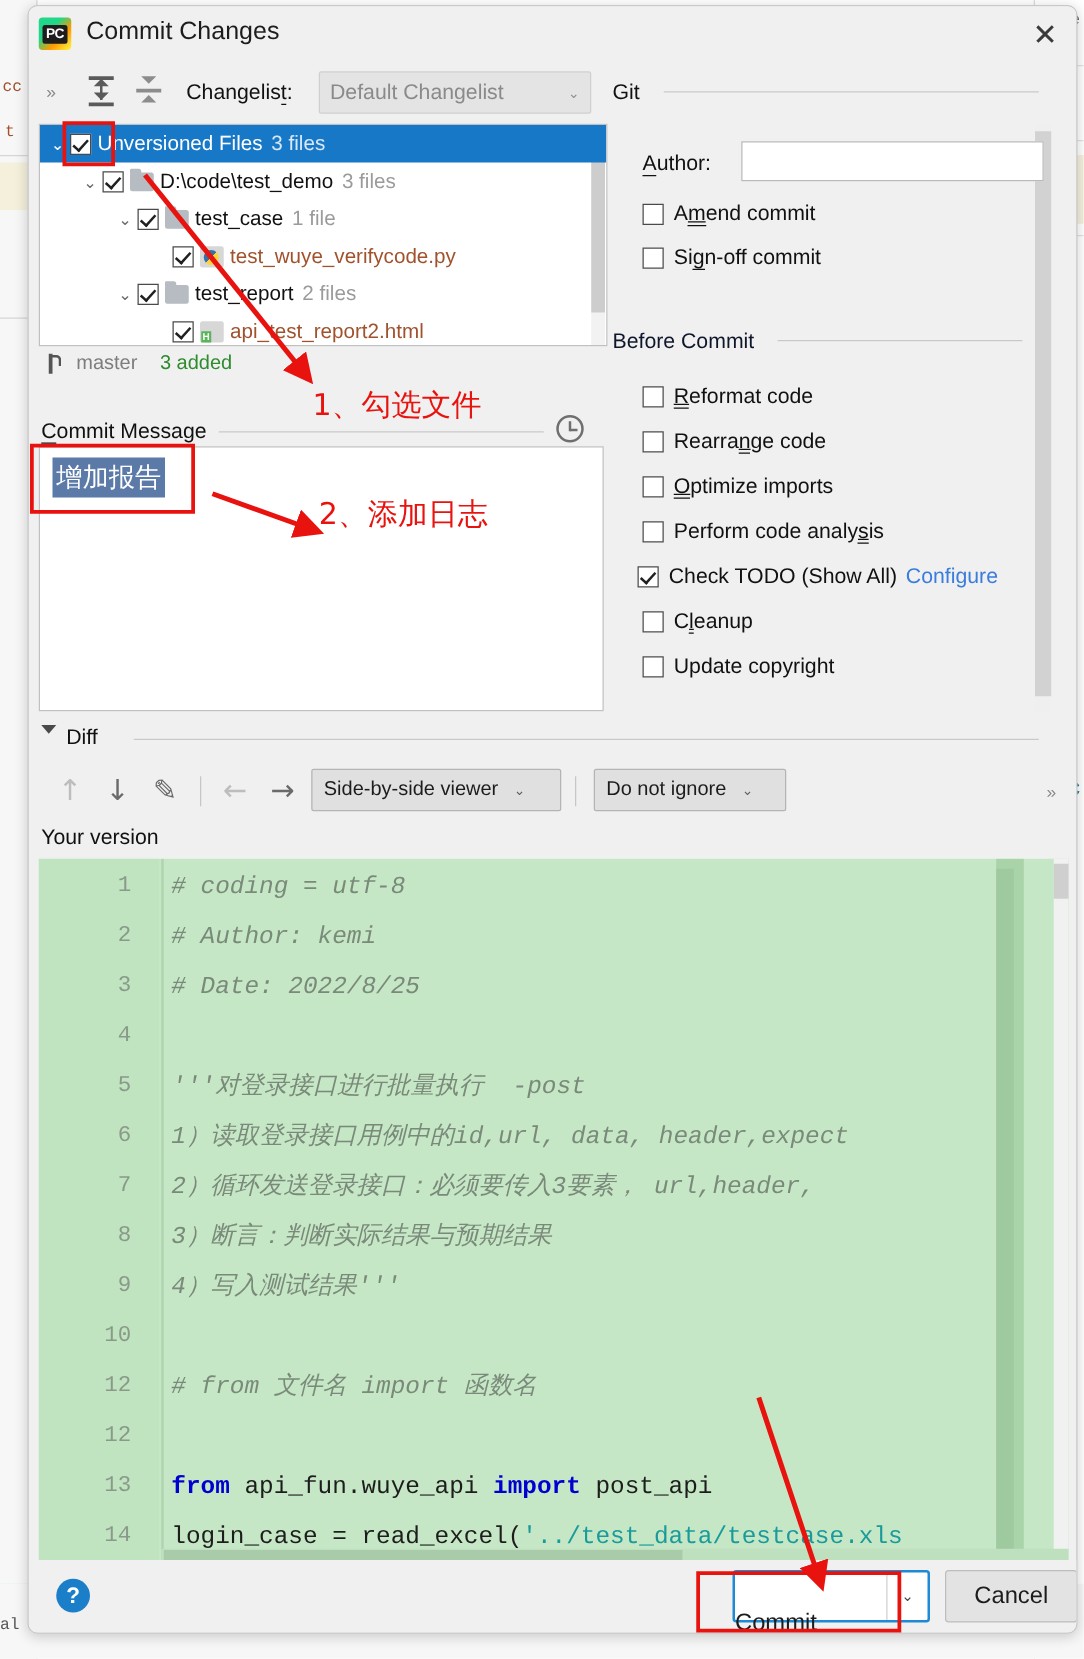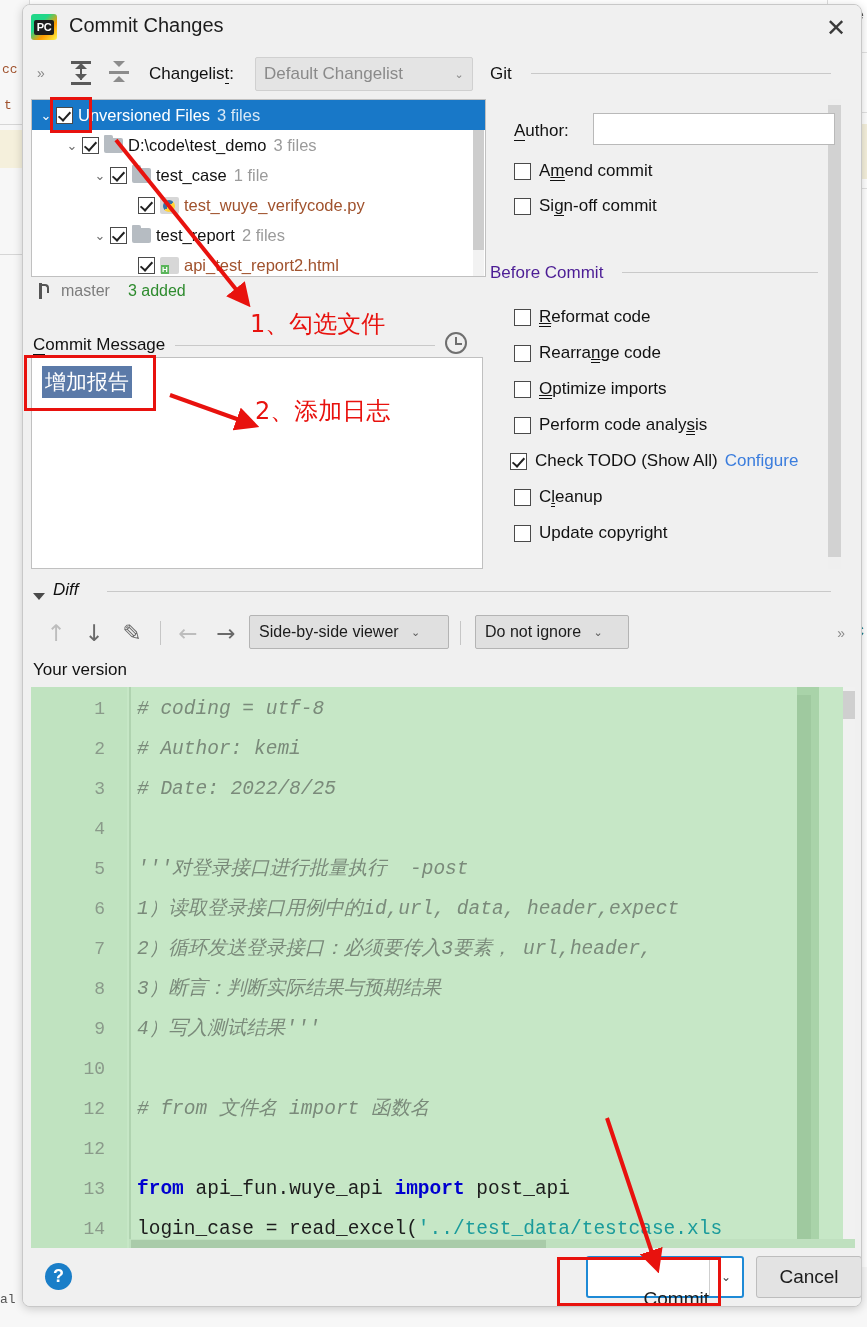--- a/index.html
+++ b/index.html
@@ -120,28 +120,28 @@
   .cm-text { position:absolute; left: 10px; top: 8px; font-size: 21px; background:#5b7aa8; color:#fff; padding: 2px 3px; letter-spacing: 0; font-family: "DejaVu Sans", sans-serif; }
 
   
   .opt-panel { position: absolute; left: 467px; top: 94px; width: 355px; height: 470px; }
   .author-label { position: absolute; left: 24px; top: 22px; font-size: 17px; color:#111; }
   .author-label u { text-decoration:none; border-bottom:1px solid #111; }
   .author-input { position: absolute; left: 103px; top: 14px; width: 242px; height: 32px; background:#fff; border:1px solid #b9b9b9; }
   .opt-row { position:absolute; display:flex; align-items:center; font-size:17px; color:#111; cursor:pointer; white-space:nowrap; }
   .opt-row .cb { margin-right: 8px; width:17px; height:17px; }
   .uline { border-bottom: 1px solid #111; }
-  .section-label { position:absolute; font-size:17px; color:#4c1d95; }
+  .section-label { position:absolute; font-size:17px; color:#0f172a; }
   .section-rule { position:absolute; height:1px; background:#c9c9c9; }
   .configure-link { color:#3b7ddd; margin-left:7px; }
   .opt-scroll { position:absolute; right:4px; top:0; width:13px; height:470px; background:#efefef; }
   .opt-thumb { position:absolute; right:4px; top:6px; width:13px; height:452px; background:#d2d2d2; }
 
   
-  .diff-head { position:absolute; left:10px; top:575px; font-size:17px; color:#111; display:flex; align-items:flex-end;font-style:italic; }
+  .diff-head { position:absolute; left:10px; top:575px; font-size:17px; color:#111; display:flex; align-items:flex-start; }
   .diff-tri { width:0;height:0;border-left:6px solid transparent;border-right:6px solid transparent;border-top:7px solid #4a4a4a; margin-right:8px; }
   .diff-rule { position:absolute; left:84px; top:586px; width:724px; height:1px; background:#c9c9c9; }
 
   .diff-tb { position:absolute; left:0; top:602px; width:840px; height:50px; }
   .dtb-ic { position:absolute; top:13px; width:26px; height:26px; cursor:pointer; font-size:23px; color:#6a6a6a; text-align:center; line-height:26px; font-family:"DejaVu Sans", sans-serif; }
   .dtb-ic.dim { color:#bdbdbd; }
   .dtb-sep { position:absolute; top:14px; width:1px; height:24px; background:#c6c6c6; }
   .dcombo { position:absolute; top:8px; height:34px; background:#e0e0e0; border:1px solid #b4b4b4; border-radius:2px; display:flex; align-items:center; cursor:pointer; }
   .dcombo .val { padding:0 6px 0 9px; font-size:16px; color:#1c1c1c; white-space:nowrap; }
   .dcombo .arw { width:22px; text-align:center; font-size:11px; color:#5a5a5a; }
@@ -162,21 +162,21 @@
   .code-vscroll { position:absolute; right:0; top:0; width:12px; height:565px; background:#f1f1f1; }
   .code-vthumb { position:absolute; right:0; top:4px; width:12px; height:28px; background:#cfcfcf; }
   .code-tan { position:absolute; right:36px; top:0; width:22px; height:14px; background:#ddd3ae; }
   .code-hscroll { position:absolute; left:98px; bottom:0; width:726px; height:13px; background:#bfe0bf; }
   .code-hthumb { position:absolute; left:100px; bottom:1px; width:415px; height:11px; background:#a9cba9; }
 
   
   .btnbar { position:absolute; left:0; bottom:0; width:840px; height:58px; background:#f0f0f0; }
   .help-btn { position:absolute; left:22px; top:15px; width:27px; height:27px; border-radius:50%; background:#1a7ec8; color:#fff; font-size:18px; font-weight:bold; text-align:center; line-height:27px; cursor:pointer; }
   .commit-wrap { position:absolute; left:563px; top:8px; width:158px; height:42px; background:#fff; border:2px solid #1e8ad6; border-radius:3px; display:flex; align-items:center; cursor:pointer; }
-  .commit-wrap .lbl { flex:1; text-align:right; font-size:19px; color:#1c1c1c;margin-top:44px; }
+  .commit-wrap .lbl { flex:1; text-align:left; font-size:19px; color:#1c1c1c;margin-top:44px; }
   .commit-wrap .lbl u { text-decoration:none; border-bottom:1px solid #1c1c1c; }
   .commit-split { width:1px; height:38px; background:#cfcfcf; }
   .commit-arw { width:32px; text-align:center; font-size:12px; color:#444; }
   .cancel-btn { position:absolute; left:733px; top:8px; width:106px; height:42px; background:#e3e3e3; border:1px solid #bdbdbd; border-radius:3px; text-align:center; line-height:40px; font-size:19px; color:#1c1c1c; cursor:pointer; }
 
   
   .ann-box { position:absolute; border:3px solid #e8120e; pointer-events:none; }
   .ann-text { position:absolute; color:#e8120e; font-size:24px; font-family:"DejaVu Sans", sans-serif; white-space:nowrap; }
   .ann-svg { position:absolute; left:0; top:0; width:867px; height:1327px; pointer-events:none; }
 </style>

